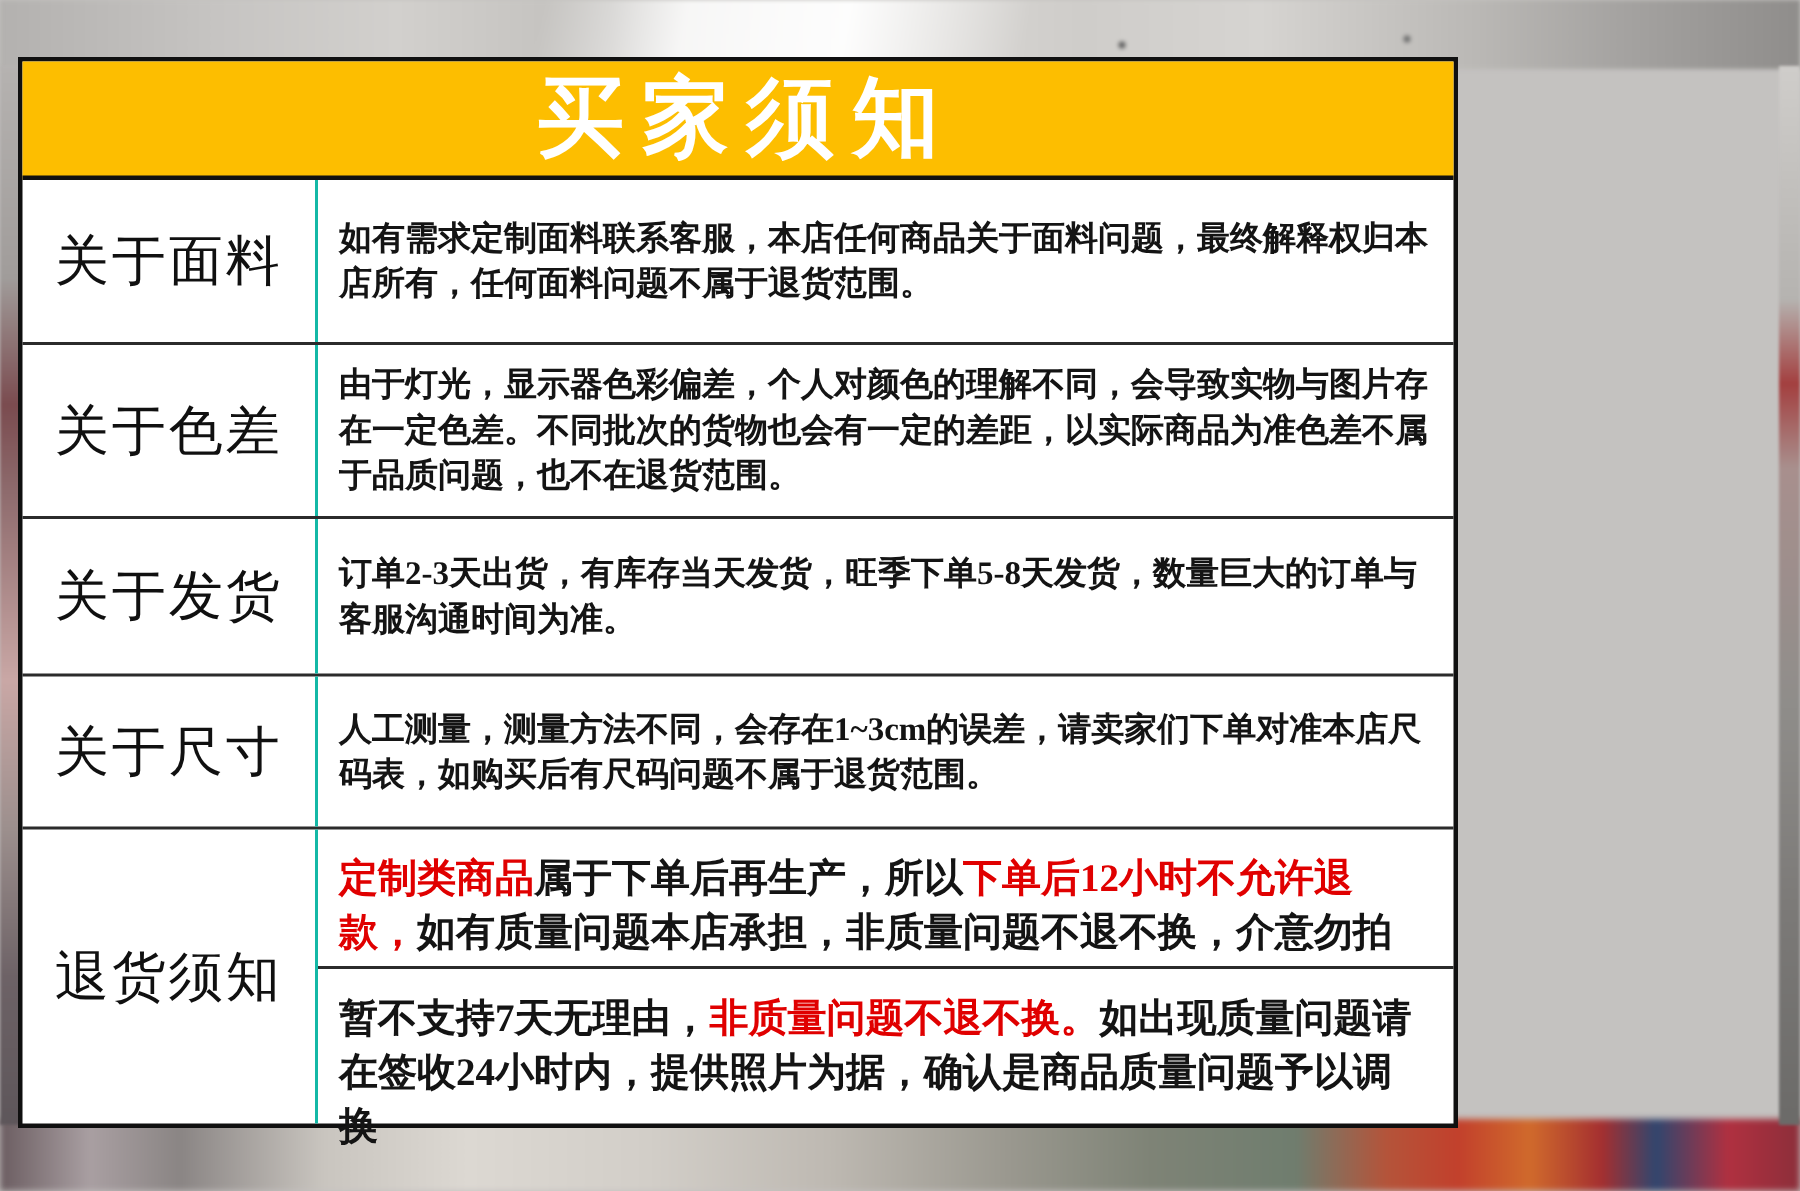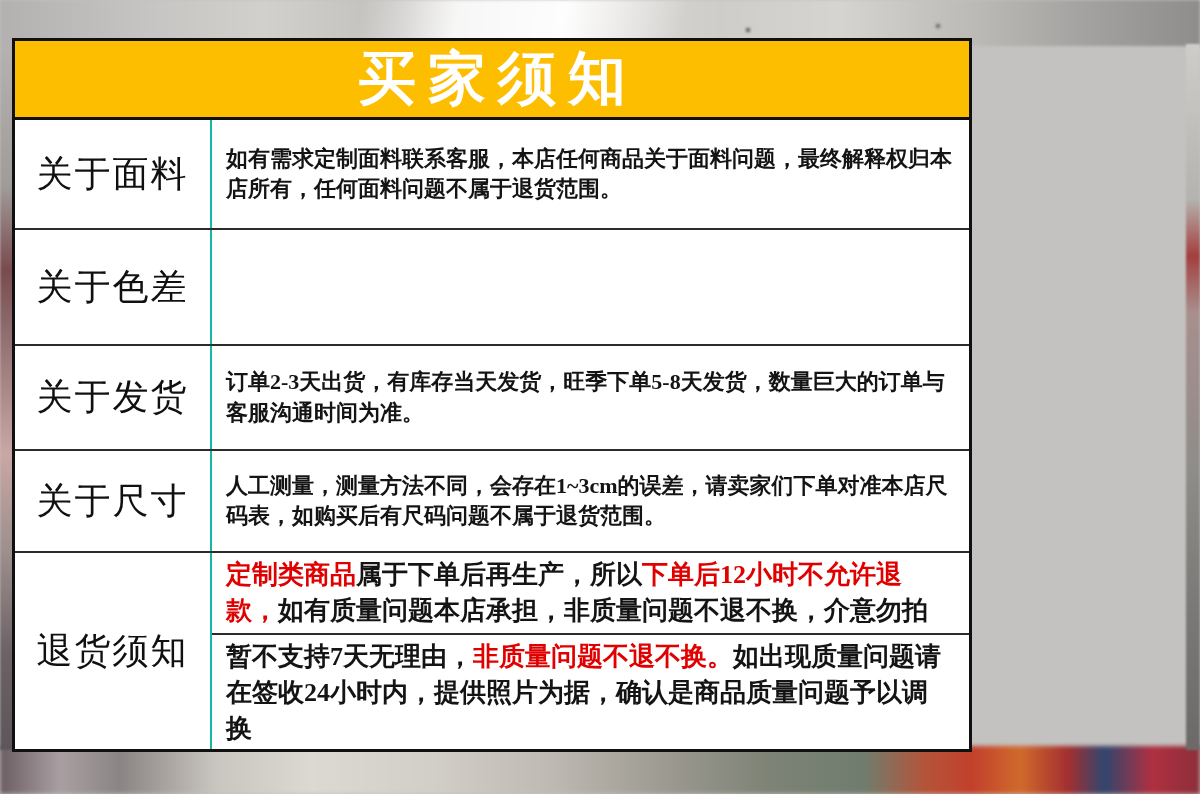--- a/index.html
+++ b/index.html
@@ -65,21 +65,21 @@
   }
   .content-cell{
     flex:1;display:flex;align-items:center;
     padding:4px 16px 4px 14px;
     font-size:22px;font-weight:bold;color:#141414;line-height:1.38;
   }
   .content-inner{width:100%;}
   .sub-col{flex:1;display:flex;flex-direction:column;min-width:0;}
   .sub-row{
     flex:1;display:flex;align-items:center;
-    padding:4px 16px 4px 14px;
+    padding:15px 16px 4px 14px;
     font-size:26px;font-weight:bold;color:#141414;line-height:1.38;
   }
   .sub-row.first{border-bottom:2px solid #2b2b2b;}
   .red{color:#E00000;}
 </style>
 </head>
 <body>
 
 <div class="bg-top"></div>
 <div class="bg-bottom"></div>
@@ -94,20 +94,23 @@
 
   <div class="row row-1">
     <div class="label-cell">关于面料</div>
     <div class="content-cell">
       <div class="content-inner">如有需求定制面料联系客服，本店任何商品关于面料问题，最终解释权归本店所有，任何面料问题不属于退货范围。</div>
     </div>
   </div>
 
   <div class="row row-2">
     <div class="label-cell">关于色差</div>
+    <div class="content-cell">
+      <div class="content-inner">由于灯光，显示器色彩偏差，个人对颜色的理解不同，会导致实物与图片存在一定色差。不同批次的货物也会有一定的差距，以实际商品为准色差不属于品质问题，也不在退货范围。</div>
+    </div>
   </div>
 
   <div class="row row-3">
     <div class="label-cell">关于发货</div>
     <div class="content-cell">
       <div class="content-inner">订单2-3天出货，有库存当天发货，旺季下单5-8天发货，数量巨大的订单与客服沟通时间为准。</div>
     </div>
   </div>
 
   <div class="row row-4">

